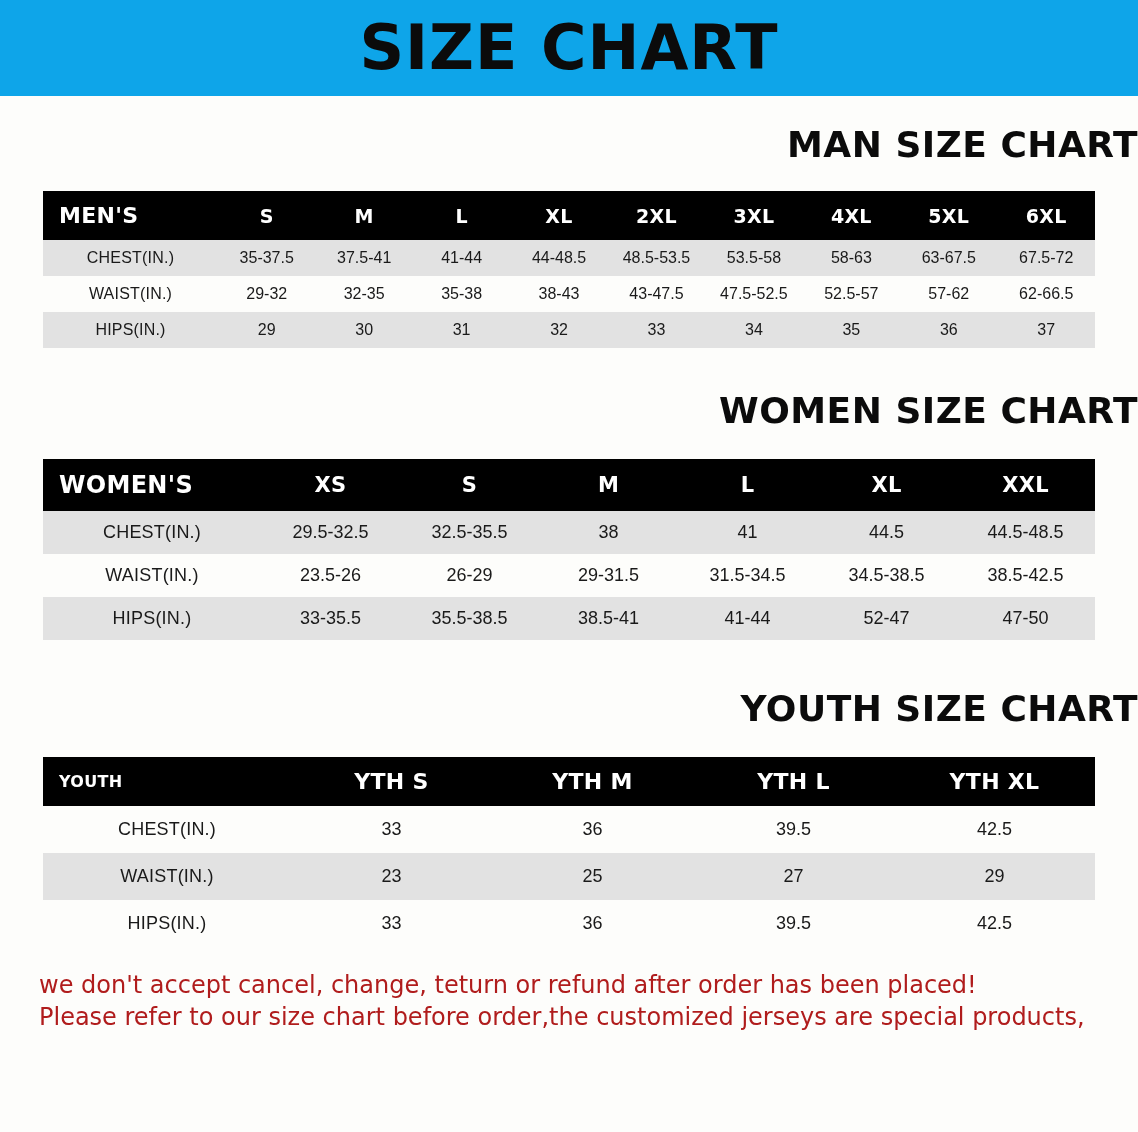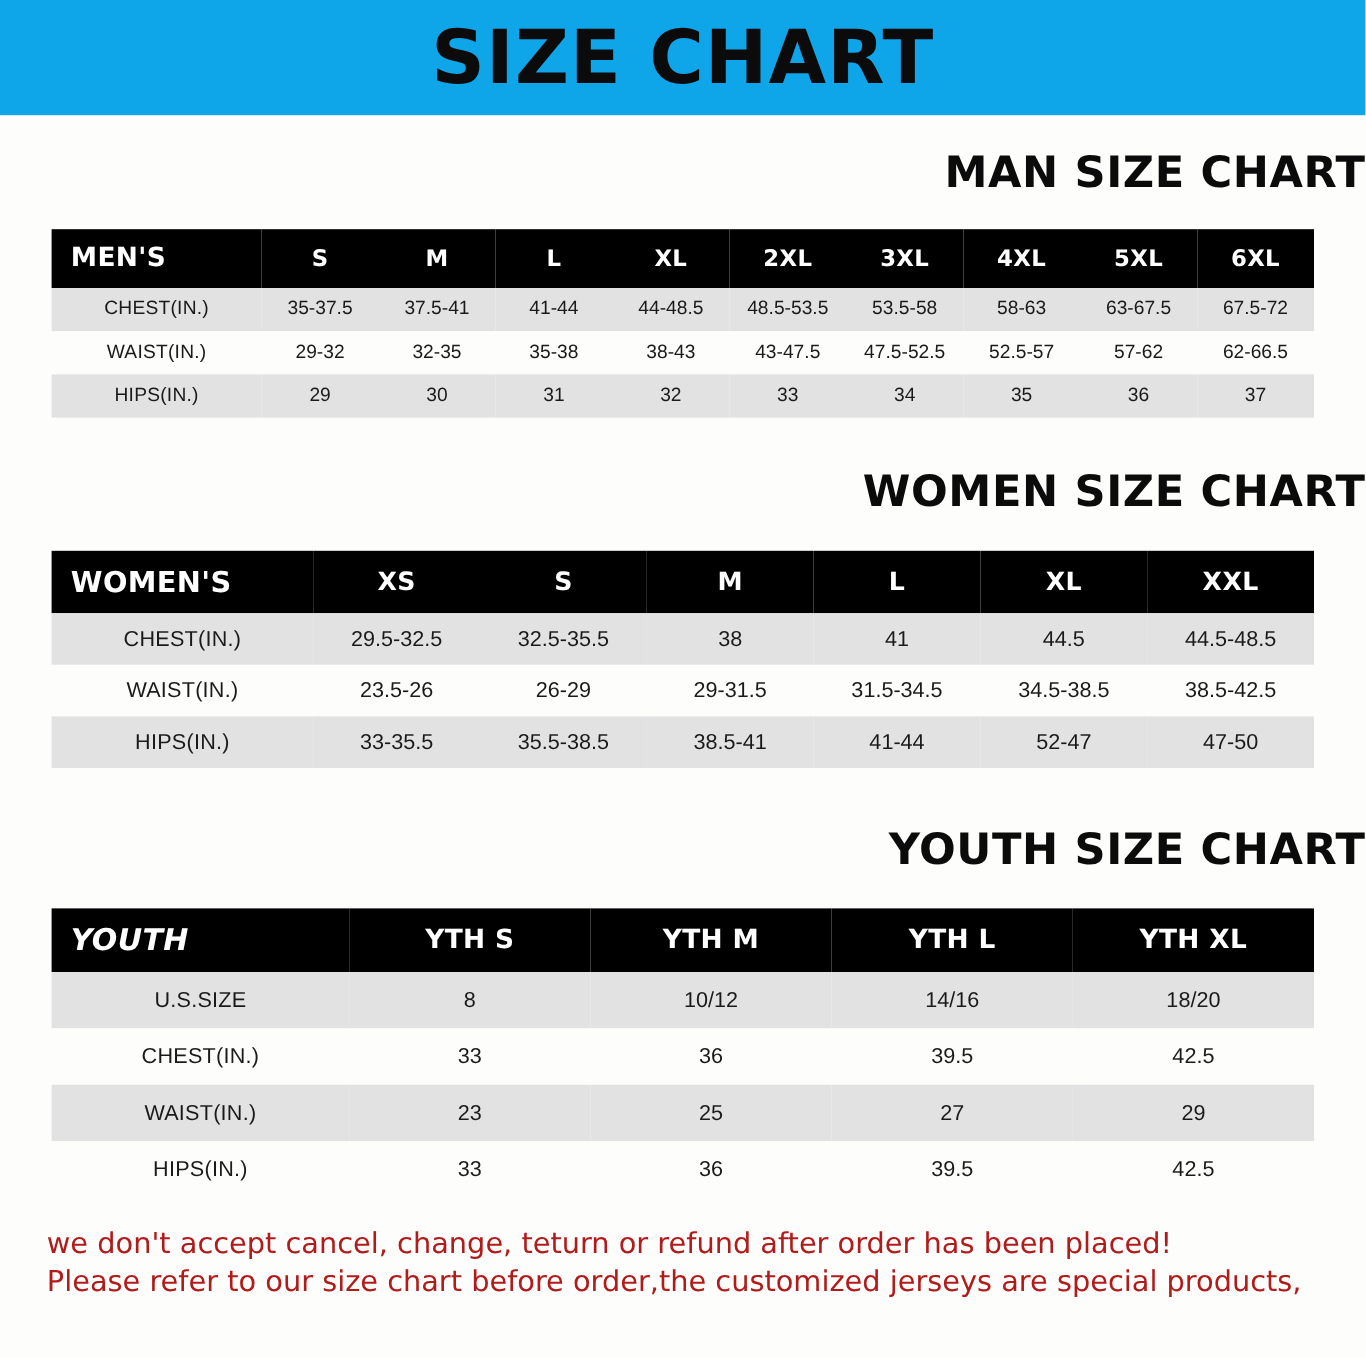--- a/index.html
+++ b/index.html
@@ -93,21 +93,21 @@
   #youth-table col.first { width: 248px; }
 
   #men-table tbody td { font-size: 16px; }
   #men-table thead th.rowhead { font-size: 22px; }
 
   #women-table thead th { font-size: 21px; }
   #women-table thead th.rowhead { font-size: 24px; }
   #women-table tbody td { font-size: 18px; padding: 11px 4px; }
 
   #youth-table thead th { font-size: 22px; }
-  #youth-table thead th.rowhead { font-size: 25px; font-style: italic; }
+  #youth-table thead th.rowhead { font-size: 16px; }
   #youth-table tbody td { font-size: 18px; padding: 13px 4px; }
 
   
   .note {
     width: 1060px;
     margin: 22px auto 0;
     color: #b01c1c;
     font-family: "DejaVu Sans", sans-serif;
     font-size: 24px;
     line-height: 1.35;
@@ -263,27 +263,20 @@
     <thead>
       <tr>
         <th class="rowhead">YOUTH</th>
         <th>YTH S</th>
         <th>YTH M</th>
         <th>YTH L</th>
         <th>YTH XL</th>
       </tr>
     </thead>
     <tbody>
-      <tr class="band">
-        <td class="rowlabel">U.S.SIZE</td>
-        <td>8</td>
-        <td>10/12</td>
-        <td>14/16</td>
-        <td>18/20</td>
-      </tr>
       <tr class="plain">
         <td class="rowlabel">CHEST(IN.)</td>
         <td>33</td>
         <td>36</td>
         <td>39.5</td>
         <td>42.5</td>
       </tr>
       <tr class="band">
         <td class="rowlabel">WAIST(IN.)</td>
         <td>23</td>

